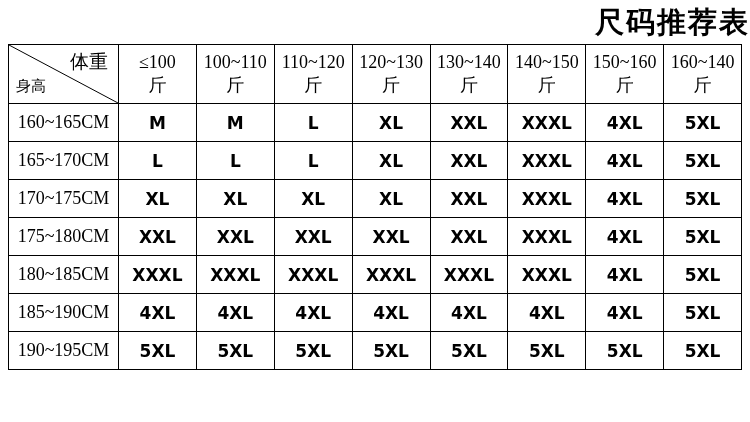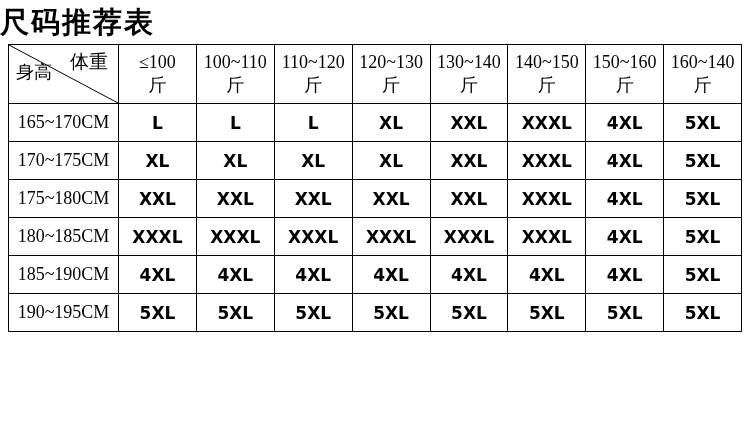--- a/index.html
+++ b/index.html
@@ -6,21 +6,21 @@
     margin: 0; padding: 0;
     width: 750px; height: 422px;
     background: #ffffff;
     overflow: hidden;
     font-family: "Liberation Serif", "DejaVu Serif", serif;
     color: #000;
   }
   .page { position: relative; width: 750px; height: 422px; }
   .title {
     position: absolute; left: 0; top: 2px; width: 750px;
-    text-align: left;
+    text-align: right;
     font-family: "Liberation Sans", "DejaVu Sans", sans-serif;
     font-weight: bold;
     font-size: 29px;
     letter-spacing: 2px;
     line-height: 40px;
   }
   table.size-chart {
     position: absolute; left: 8px; top: 44px;
     width: 734px;
     border-collapse: collapse;
@@ -53,22 +53,22 @@
   .corner-cell svg {
     position: absolute; left: 0; top: 0;
     width: 100%; height: 100%;
     display: block;
   }
   .corner-cell .corner-weight {
     position: absolute; top: 5px; right: 10px;
     font-size: 19px;
   }
   .corner-cell .corner-height {
-    position: absolute; bottom: 19px; left: 7px;
-    font-size: 18px;
+    position: absolute; bottom: 5px; left: 7px;
+    font-size: 15px;
   }
   col.height-col { width: 110px; }
 </style>
 </head>
 <body>
 
 <div class="page">
   <div class="title">尺码推荐表</div>
 
   <table class="size-chart">
@@ -115,20 +115,31 @@
           </th>
           <th>
             <div>160~140</div>
             <div>斤</div>
           </th>
         </tr>
     </thead>
     <tbody>
 
         <tr>
+          <th class="height-cell">160~165CM</th>
+          <td class="size-cell">M</td>
+          <td class="size-cell">M</td>
+          <td class="size-cell">L</td>
+          <td class="size-cell">XL</td>
+          <td class="size-cell">XXL</td>
+          <td class="size-cell">XXXL</td>
+          <td class="size-cell">4XL</td>
+          <td class="size-cell">5XL</td>
+        </tr>
+        <tr>
           <th class="height-cell">165~170CM</th>
           <td class="size-cell">L</td>
           <td class="size-cell">L</td>
           <td class="size-cell">L</td>
           <td class="size-cell">XL</td>
           <td class="size-cell">XXL</td>
           <td class="size-cell">XXXL</td>
           <td class="size-cell">4XL</td>
           <td class="size-cell">5XL</td>
         </tr>

